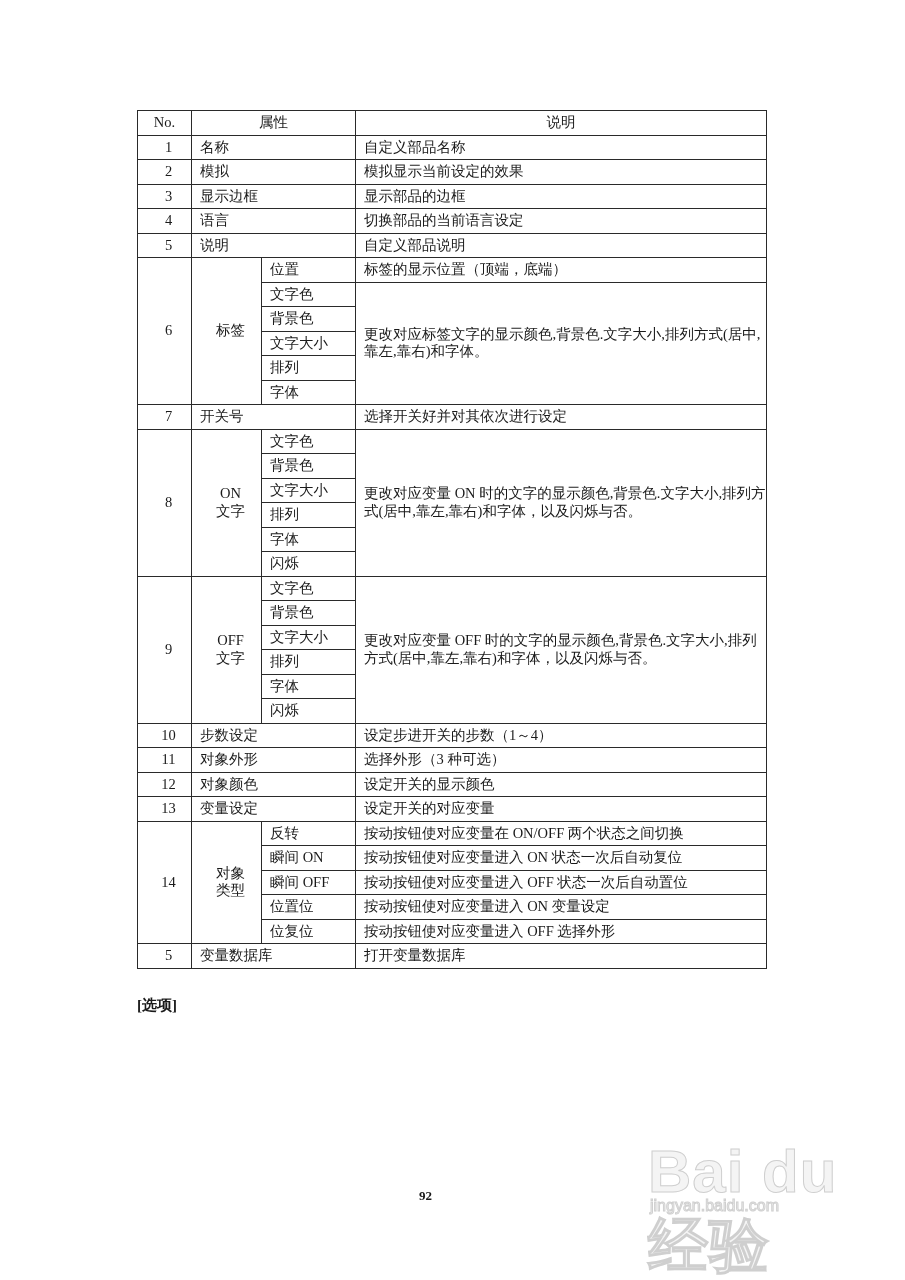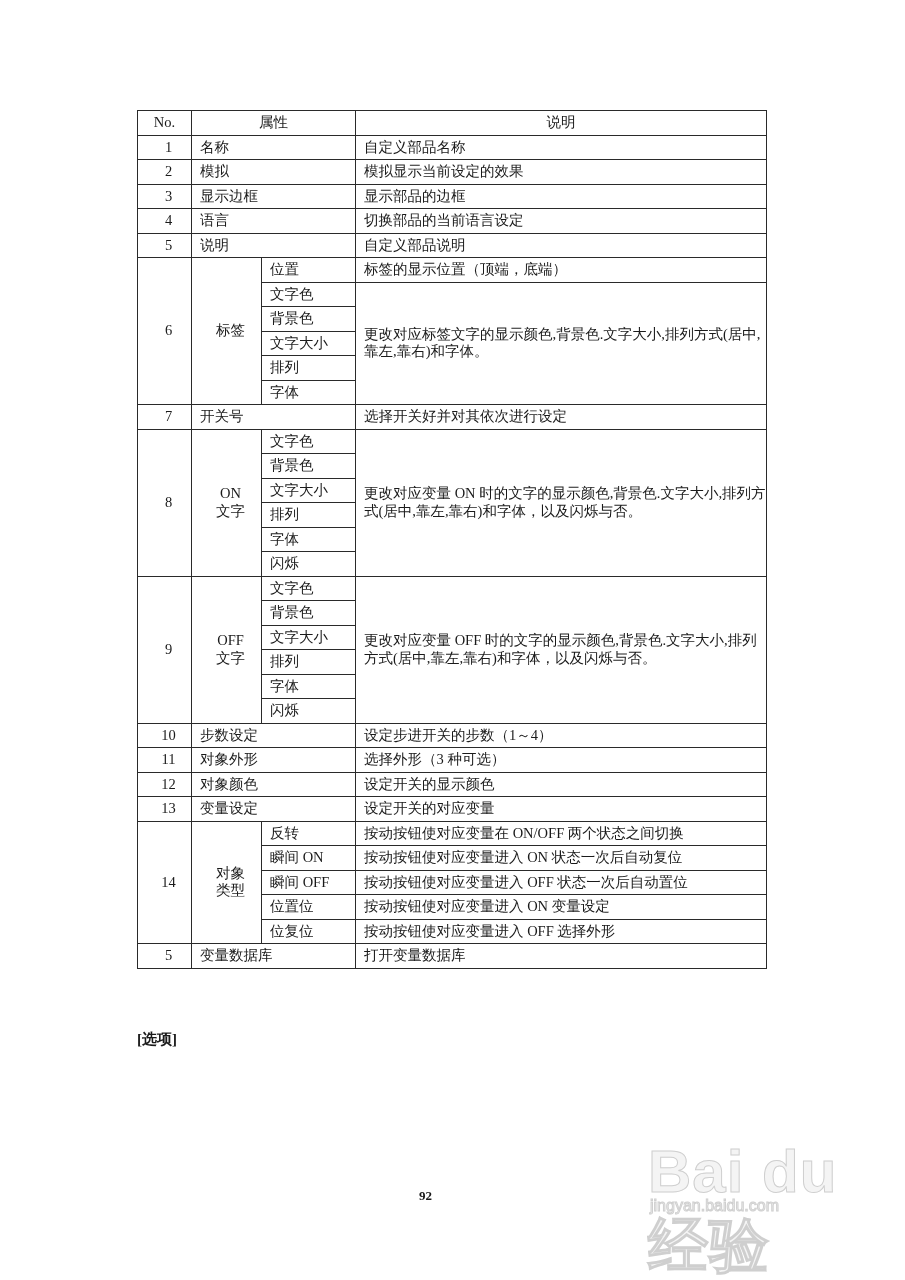--- a/index.html
+++ b/index.html
@@ -13,21 +13,21 @@
   table.spec td, table.spec th {
     border: 1px solid #2a2a2a; height: 23.5px; padding: 0 0 0 8px;
     font-weight: normal; line-height: 1.2; vertical-align: middle;
   }
   table.spec th { padding: 0; }
   td.num { text-align: center; padding: 0; }
   td.grp { text-align: center; padding: 0; }
   td.grp-left { text-align: center; }
   td.desc-multi { line-height: 1.65; padding-right: 6px; margin-top: 29px; }
   .options-heading {
-    position: absolute; left: 137px; top: 996px; font-size: 15px; font-weight: bold; margin-top: 34px;
+    position: absolute; left: 137px; top: 996px; font-size: 15px; font-weight: bold;
   }
   .page-number { position: absolute; left: 419px; top: 1188px; font-size: 13px; font-weight: bold; }
   .watermark { position: absolute; left: 640px; top: 1135px; width: 260px; height: 110px;
                color: #d8d8d8; font-family: "Liberation Sans", sans-serif; }
   .wm-brand { position: absolute; left: 8px; top: 2px; font-size: 60px; font-weight: bold;
               letter-spacing: 1px; -webkit-text-stroke: 1px #cfcfcf; color: #f4f4f4; }
   .wm-url { position: absolute; left: 10px; top: 62px; font-size: 16px; font-weight: normal;
             -webkit-text-stroke: 1px #cfcfcf; color: #f4f4f4; }
 </style>
 </head>

